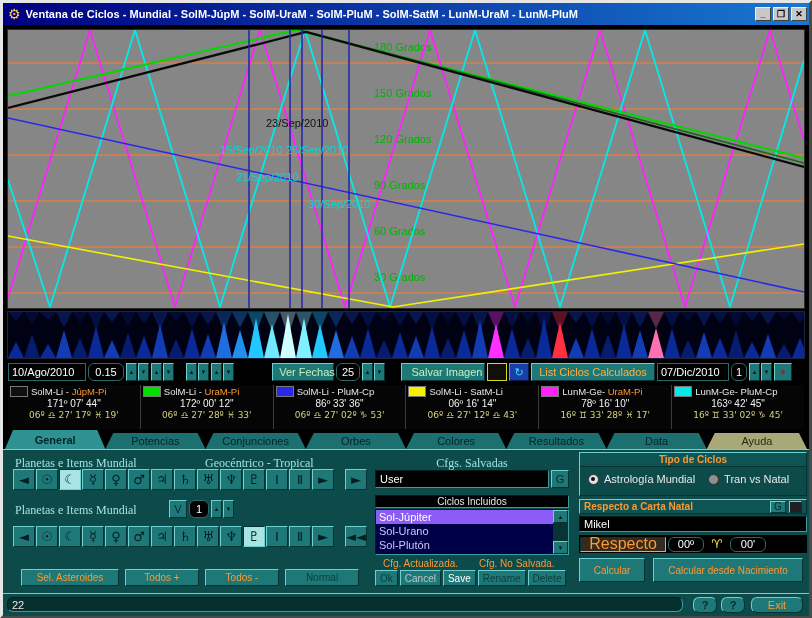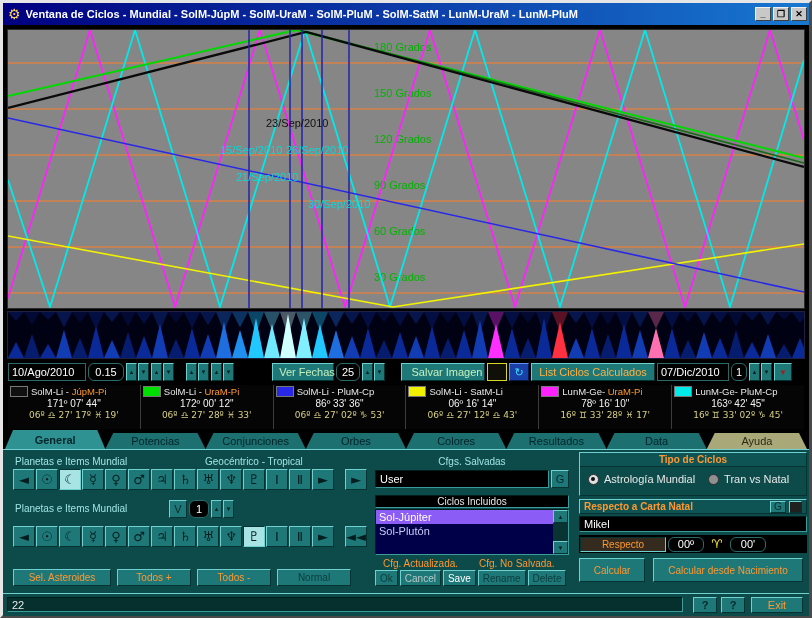--- a/index.html
+++ b/index.html
@@ -37,30 +37,30 @@
   .leg-val{font-size:10px;color:#f2f2f2;margin-top:1px;}
   .leg-pos{font-size:9px;color:#d8d080;font-family:"DejaVu Sans",sans-serif;margin-top:1px;white-space:nowrap;}
   
   .tabs{left:2px;top:405px;width:802px;height:19px;display:flex;align-items:flex-end;background:#000;}
   .tab{flex:1;height:16px;background:#1c7070;color:#02242a;font-size:11px;display:flex;align-items:center;justify-content:center;clip-path:polygon(8px 0,calc(100% - 8px) 0,100% 100%,0 100%);}
   .tab.active{background:#2e9292;height:19px;font-weight:bold;}
   .tab.ayuda{background:#a8a878;color:#2a2a14;}
   
   .panel{left:0;right:0;top:424px;height:144px;background:#0d4a4a;border-top:1px solid #70d0d0;}
   .panel>*{position:absolute;}
-  .plabel{font-size:10px;color:#9fe4e4;white-space:nowrap;}
+  .plabel{font-size:12px;color:#9fe4e4;white-space:nowrap;font-family:Liberation Serif, serif;}
   .prow{display:flex;gap:1px;}
   .pbtn{width:22px;height:21px;background:#1f7878;border:1px solid;border-color:#70d0d0 #073232 #073232 #70d0d0;box-sizing:border-box;display:flex;align-items:center;justify-content:center;font:13px "DejaVu Sans",sans-serif;color:#041e20;}
   .pbtn.pressed{background:#a8e4e4;border-color:#073232 #70d0d0 #70d0d0 #073232;}
   .pbtn.extra{margin-left:10px;}
   .vclu{display:flex;gap:2px;align-items:center;}
   .lbtn{height:17px;font-size:10px;padding:0 4px;}
   .lbtn.orange{color:#ff9830;}
   .lbtn.disabled{color:#0b3c3c;}
-  #leftbtns{display:flex;gap:6px;}
+  #leftbtns{display:flex;gap:6px;margin-left:8px;}
   #leftbtns .lbtn:first-child{width:98px;}
   #leftbtns .lbtn{width:74px;}
   .blkbar{background:#000;border:1px solid;border-color:#031c1c #3c9c9c #3c9c9c #031c1c;color:#e8e8e8;font-size:10px;display:flex;align-items:center;justify-content:center;box-sizing:border-box;}
   .list{background:#000048;border:1px solid;border-color:#031c1c #3c9c9c #3c9c9c #031c1c;display:flex;box-sizing:border-box;}
   #litems{flex:1;overflow:hidden;}
   .litem{height:14px;font-size:11px;color:#c8c8f8;padding-left:3px;display:flex;align-items:center;}
   .litem.sel{background:#8b5cf6;color:#fff;}
   .lscroll{width:15px;display:flex;flex-direction:column;justify-content:space-between;background:#0a3434;}
   .lscroll .sp{width:100%;height:13px;}
   .cfgstat{font-size:10px;color:#ff9830;white-space:nowrap;}
@@ -74,26 +74,26 @@
   .gradios{display:flex;align-items:center;gap:5px;padding:6px 8px 0 8px;}
   .radio{width:11px;height:11px;border-radius:50%;background:#e0e0e0;border:1px solid #303030;box-sizing:border-box;position:relative;flex:0 0 auto;}
   .radio.sel::after{content:"";position:absolute;left:2px;top:2px;width:4px;height:4px;border-radius:50%;background:#101010;}
   .radio.flat{background:#909090;}
   .rlabel{font-size:11px;color:#e8e8e8;white-space:nowrap;margin-right:8px;}
   .rbar{background:#0f5454;border:1px solid;border-color:#70d0d0 #073232 #073232 #70d0d0;display:flex;align-items:center;padding:0 4px;box-sizing:border-box;gap:3px;}
   .rbar-label{color:#ff9830;font-size:10px;font-weight:bold;}
   .sqbtn{width:13px;height:12px;background:#202020;border:1px solid;border-color:#70d0d0 #073232 #073232 #70d0d0;box-sizing:border-box;}
   .tinput{background:#000;color:#fff;border:1px solid;border-color:#031c1c #3c9c9c #3c9c9c #031c1c;font:11px "Liberation Sans",sans-serif;padding:0 4px;box-sizing:border-box;}
   .resprow{background:#000;display:flex;align-items:center;gap:2px;padding:1px;box-sizing:border-box;}
-  .respbtn{width:86px;height:15px;background:#352a1e;border:1px solid;border-color:#073232 #70d0d0 #70d0d0 #073232;color:#ff9830;font-size:10px;display:flex;align-items:center;justify-content:center;box-sizing:border-box;}
+  .respbtn{width:86px;height:15px;background:#352a1e;border:1px solid;border-color:#073232 #70d0d0 #70d0d0 #073232;color:#ff9830;font-size:16px;display:flex;align-items:center;justify-content:center;box-sizing:border-box;}
   .signfield{width:22px;height:15px;background:#000;color:#ffe840;font:12px "DejaVu Sans",sans-serif;display:flex;align-items:center;justify-content:center;}
   .calc{color:#ff9830;height:24px;font-size:10px;}
   
   .statusbar{left:0;right:0;top:568px;height:22px;background:#0d4a4a;border-top:1px solid #70d0d0;}
-  .statusbar>*{position:absolute;}
+  .statusbar>*{position:absolute;border-radius:6px;}
   .statusfield{left:4px;top:3px;width:676px;height:15px;background:#06302e;border:1px solid;border-color:#031c1c #3c9c9c #3c9c9c #031c1c;color:#e8e8e8;font-size:11px;padding-left:4px;box-sizing:border-box;display:flex;align-items:center;}
   .helpbtn{width:24px;height:16px;top:3px;font-weight:bold;}
   .exitbtn{left:748px;width:52px;height:16px;top:3px;color:#ff9830;}
 </style>
 </head>
 <body>
 
 <div class="window">
   <div class="titlebar">
     <span class="ticon">⚙</span>
@@ -401,20 +401,21 @@
 
       <div class="plabel" style="left:372px;top:6px;width:194px;text-align:center">Cfgs. Salvadas</div>
       <div style="left:372px;top:20px;display:flex;gap:2px">
         <input class="tinput" style="width: 174px; height: 18px;" value="User">
         <div class="btn3d" style="width:18px;height:18px">G</div>
       </div>
       <div class="blkbar" style="left:372px;top:45px;width:194px;height:13px">Ciclos Incluidos</div>
       <div class="list" style="left:372px;top:59px;width:194px;height:46px">
         <div id="litems">
             <div class="litem sel">Sol-Júpiter</div>
+            <div class="litem">Sol-Urano</div>
             <div class="litem">Sol-Plutón</div>
           </div>
         <div class="lscroll">
           <span class="sp">▲</span>
           <span class="sp">▼</span>
         </div>
       </div>
       <div class="cfgstat" style="left:380px;top:108px">Cfg. Actualizada.</div>
       <div class="cfgstat" style="left:476px;top:108px">Cfg. No Salvada.</div>
       <div id="midbtns" style="left:372px;top:120px">

